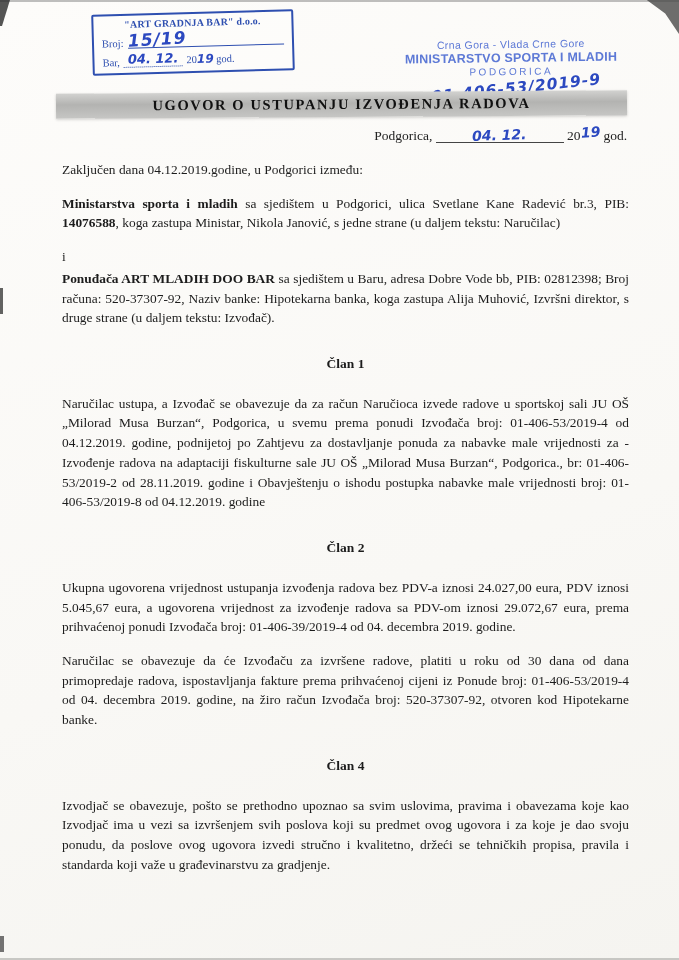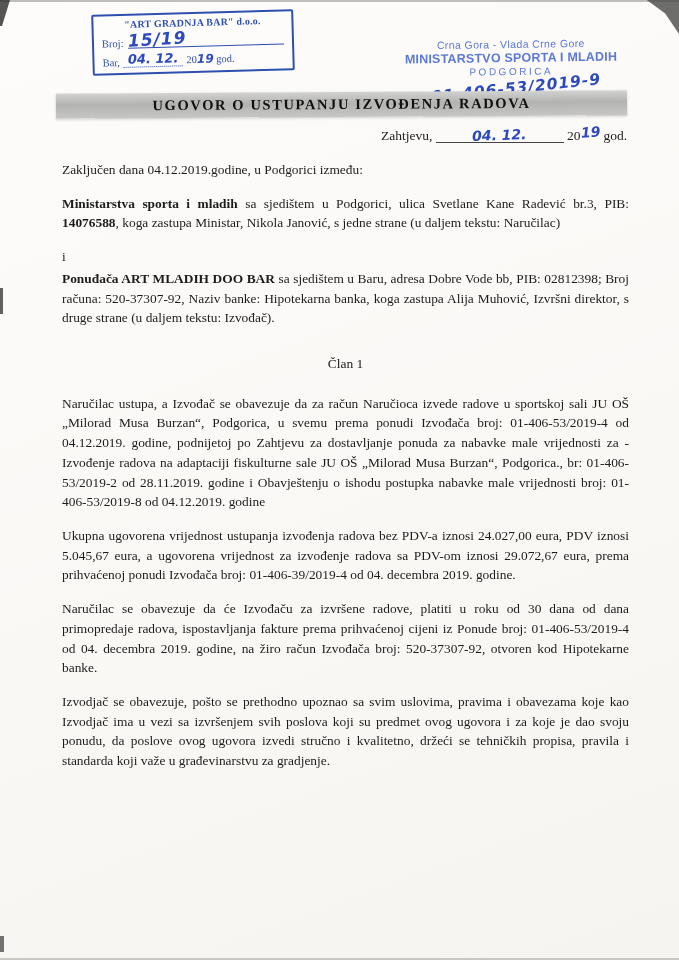--- a/index.html
+++ b/index.html
@@ -79,21 +79,21 @@
   .year-hw { font-size:14px; display:inline-block; transform:translateY(-3px) rotate(-4deg); }
 
   
   .doc-body {
     margin:16px 50px 0 62px; font-size:13.4px; line-height:1.47;
     text-align:justify; color:#1c1c1c;
   }
   .doc-body p { margin:0 0 14px 0;font-family:Liberation Serif, serif; }
   .connector { margin:0 0 2px 0 !important; }
   .clan {
-    text-align:center; font-weight:normal; font-size:13.5px;
+    text-align:center; font-weight:bold; font-size:13.5px;
     margin:26px 0 20px 0;
   }
   .note { margin-top:4px !important; }
 </style>
 </head>
 <body>
 
 <div class="page">
 
   <div class="artifact edge-top"></div>
@@ -119,39 +119,41 @@
   <div class="ministry-stamp">
     <div class="ms-line1">Crna Gora - Vlada Crne Gore</div>
     <div class="ms-line2">MINISTARSTVO SPORTA I MLADIH</div>
     <div class="ms-line3">PODGORICA</div>
   </div>
   <div class="ms-ref hw">01-406-53/2019-9</div>
 
   <div class="title-strip">UGOVOR O USTUPANJU IZVOĐENJA RADOVA</div>
 
   <div class="date-line">
-    <span>Zahtjevu,</span>
+    <span>Podgorica,</span>
     <span class="date-slot"><span class="hw">04. 12.</span></span>
     <span>20</span><span class="hw year-hw">19</span>
     <span>god.</span>
   </div>
 
   <div class="doc-body">
 
     <p>Zaključen dana  04.12.2019.godine, u Podgorici između:</p>
 
     <p><strong>Ministarstva sporta i mladih</strong><span> sa sjedištem u Podgorici, ulica Svetlane Kane Radević br.3, PIB: </span><strong>14076588</strong><span>, koga zastupa Ministar, Nikola Janović, s jedne strane (u daljem tekstu: Naručilac)</span></p>
 
     <p class="connector">i</p>
 
     <p><strong>Ponuđača ART MLADIH DOO BAR</strong><span> sa sjedištem u Baru, adresa Dobre Vode bb, PIB: 02812398; Broj računa: 520-37307-92, Naziv banke: Hipotekarna banka, koga zastupa Alija Muhović, Izvršni direktor, s druge strane (u daljem tekstu: Izvođač).</span></p>
 
     <div class="clan">Član 1</div>
     <p>Naručilac ustupa, a Izvođač se obavezuje da za račun Naručioca izvede radove u sportskoj sali JU OŠ „Milorad Musa Burzan“, Podgorica, u svemu prema ponudi Izvođača broj: 01-406-53/2019-4 od 04.12.2019. godine, podnijetoj po Zahtjevu za dostavljanje ponuda za nabavke male vrijednosti za - Izvođenje radova na adaptaciji fiskulturne sale JU OŠ „Milorad Musa Burzan“, Podgorica., br: 01-406-53/2019-2 od 28.11.2019. godine i Obavještenju o ishodu postupka nabavke male vrijednosti broj: 01-406-53/2019-8 od 04.12.2019. godine</p>
 
+    <div class="clan">Član 2</div>
     <p>Ukupna ugovorena vrijednost ustupanja izvođenja radova bez PDV-a iznosi 24.027,00 eura, PDV iznosi 5.045,67 eura, a ugovorena vrijednost za izvođenje radova sa PDV-om iznosi 29.072,67 eura, prema prihvaćenoj ponudi Izvođača broj: 01-406-39/2019-4 od 04. decembra 2019. godine.</p>
 
     <p>Naručilac se obavezuje da će Izvođaču za izvršene radove, platiti u roku od 30 dana od dana primopredaje radova, ispostavljanja fakture prema prihvaćenoj cijeni iz Ponude broj: 01-406-53/2019-4 od 04. decembra 2019. godine, na žiro račun Izvođača broj: 520-37307-92, otvoren kod Hipotekarne banke.</p>
 
+    <div class="clan">Član 4</div>
     <p>Izvodjač se obavezuje, pošto se prethodno upoznao sa svim uslovima, pravima i obavezama  koje kao Izvodjač ima u vezi sa izvršenjem svih poslova koji su predmet ovog ugovora i za koje je dao svoju ponudu, da poslove ovog ugovora izvedi stručno i kvalitetno, držeći se tehničkih propisa, pravila i standarda koji važe u građevinarstvu za gradjenje.</p>
 
   </div>
 </div>
 
 </body></html>

